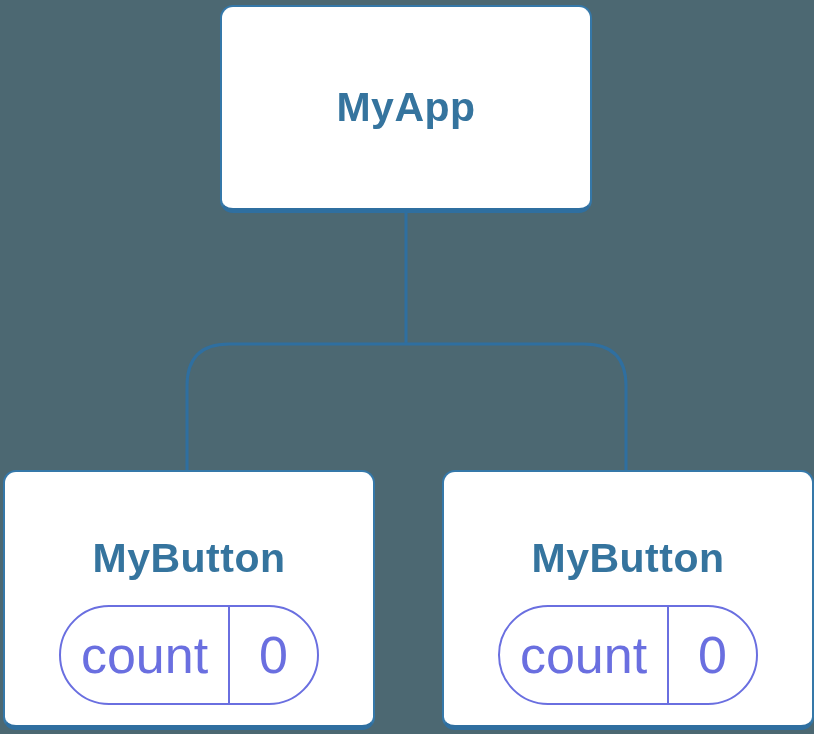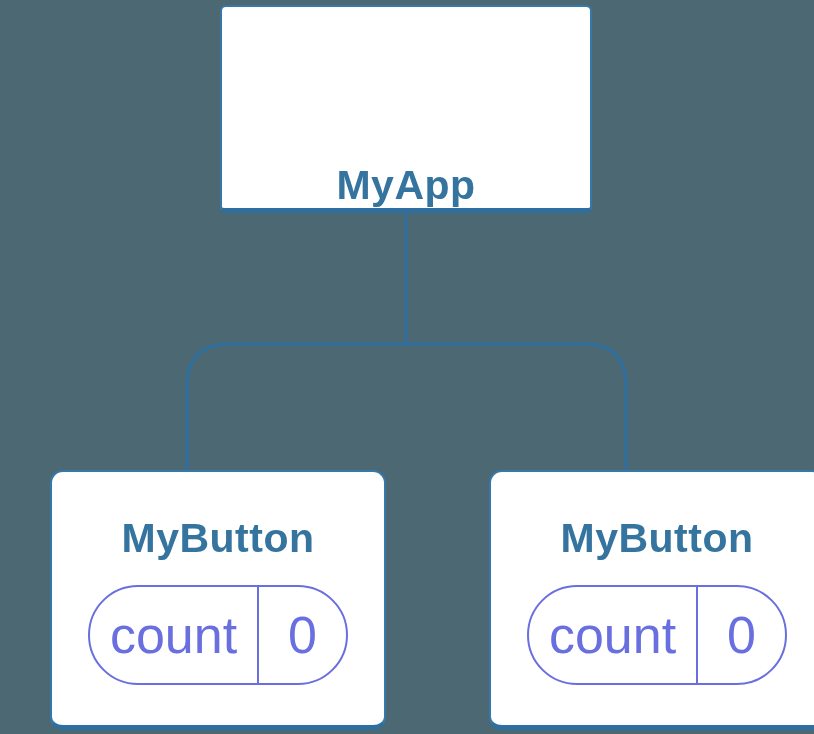--- a/index.html
+++ b/index.html
@@ -36,29 +36,27 @@
     border-radius: 13px;
     display: flex;
     flex-direction: column;
     align-items: center;
   }
   .node-root {
     left: 220px;
     top: 5px;
     width: 372px;
     height: 208px;
-    justify-content: flex-end;
-    border-radius: 6px;
+    justify-content: center;
   }
   .node-child {
     top: 470px;
-    width: 336px;
+    width: 372px;
     height: 260px;
-    padding-top: 44px;
-    margin-left: 47px;
+    padding-top: 64px;
   }
   .node-child.left  { left: 3px; }
   .node-child.right { left: 442px; }
   .node-title {
     font-size: 41px;
     font-weight: 600;
     color: #35749E;
     letter-spacing: 0.5px;
     line-height: 1.1;
     white-space: nowrap;

